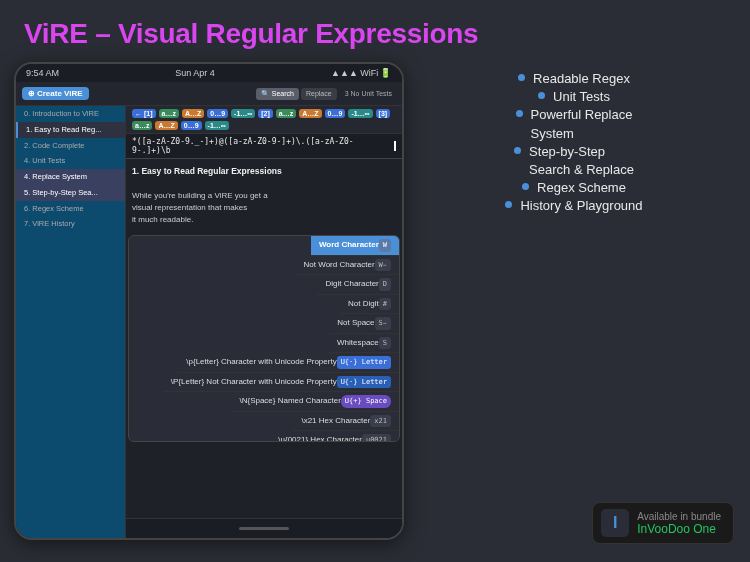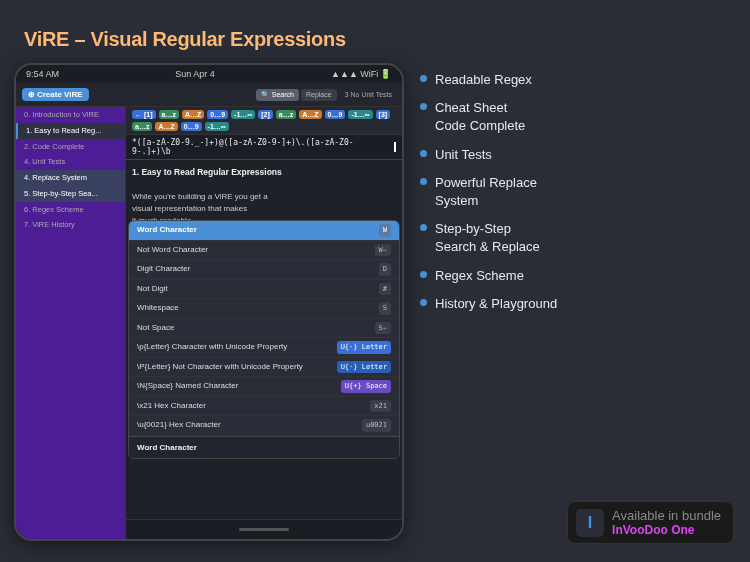--- a/index.html
+++ b/index.html
@@ -9,25 +9,24 @@
       background: #2a2d35;
       font-family: -apple-system, BlinkMacSystemFont, 'Segoe UI', sans-serif;
       overflow: hidden;
     }
 
     
     .header {
       padding: 18px 24px 12px 24px;
     }
     .header-title {
-      font-size: 20px;
+      font-size: 28px;
       font-weight: 700;
-      color: #fdba74;
+      color: #d946ef;
       letter-spacing: -0.3px;
-      margin-top: 10px;
     }
 
     
     .main-content {
       display: flex;
       flex-direction: row;
       padding: 0 14px 12px 14px;
       gap: 16px;
       height: calc(562px - 72px);
     }
@@ -107,21 +106,21 @@
     
     .ipad-body {
       display: flex;
       flex: 1;
       overflow: hidden;
     }
 
     
     .ipad-sidebar {
       width: 110px;
-      background: #4c1d95;
+      background: #0c4a6e;
       border-right: 1px solid #333;
       display: flex;
       flex-direction: column;
       overflow: hidden;
     }
 
     .sidebar-item {
       padding: 3px 6px;
       font-size: 7.5px;
       color: #aaa;
@@ -209,21 +208,22 @@
       top: 60px;
       right: 0;
       bottom: 60px;
       background: #2a2d38;
       border: 1px solid #444;
       border-radius: 6px;
       z-index: 10;
       overflow: hidden;
       display: flex;
       flex-direction: column;
-      margin: 0 2px;
+      margin: 16px 2px;
+      align-items: flex-end;
     }
 
     .dropdown-row {
       display: flex;
       align-items: center;
       padding: 3px 8px;
       cursor: pointer;
       border-bottom: 1px solid #333;
     }
     .dropdown-row:first-child {
@@ -246,21 +246,21 @@
       padding: 1px 4px;
       border-radius: 3px;
       font-family: monospace;
     }
     .dropdown-row:first-child .dropdown-badge {
       background: #5a7aaa;
       color: #fff;
     }
     .dropdown-badge.blue { background: #3a6fd8; color: #fff; }
     .dropdown-badge.blue2 { background: #2a5fb8; color: #fff; }
-    .dropdown-badge.purple { background: #6a4cc0; color: #fff; }
+    .dropdown-badge.purple { background: #6a4cc0; color: #fff; border-radius: 6px; }
 
     .dropdown-footer {
       padding: 5px 8px;
       background: #222530;
       border-top: 1px solid #444;
     }
     .dropdown-footer-title {
       font-size: 8px;
       font-weight: 700;
       color: #eee;
@@ -294,21 +294,21 @@
       display: flex;
       flex-direction: column;
       justify-content: flex-start;
       padding: 8px 8px 8px 0;
     }
 
     .feature-list {
       list-style: none;
       display: flex;
       flex-direction: column;
-      gap: 10px;
+      align-items: center;
     }
 
     .feature-item {
       display: flex;
       align-items: flex-start;
       gap: 8px;
     }
 
     .bullet-dot {
       width: 7px;
@@ -347,27 +347,27 @@
       display: flex;
       align-items: center;
       justify-content: center;
       font-size: 14px;
     }
     .bundle-text-area {
       display: flex;
       flex-direction: column;
     }
     .bundle-available {
-      font-size: 13px;
+      font-size: 10px;
       color: #888;
     }
     .bundle-name {
       font-size: 12px;
-      font-weight: 700;
-      color: #d946ef;
+      font-weight: 400;
+      color: #22c55e;
     }
   </style>
 </head>
 <body>
 
 <div class="header">
   <h1 class="header-title">ViRE – Visual Regular Expressions</h1>
 </div>
 
 <div class="main-content">
@@ -455,26 +455,26 @@
             </div>
             <div class="dropdown-row">
               <span class="dropdown-label">Digit Character</span>
               <span class="dropdown-badge">D</span>
             </div>
             <div class="dropdown-row">
               <span class="dropdown-label">Not Digit</span>
               <span class="dropdown-badge">#</span>
             </div>
             <div class="dropdown-row">
+              <span class="dropdown-label">Not Space</span>
+              <span class="dropdown-badge">S̵</span>
+            </div>
+            <div class="dropdown-row">
               <span class="dropdown-label">Whitespace</span>
               <span class="dropdown-badge">S</span>
-            </div>
-            <div class="dropdown-row">
-              <span class="dropdown-label">Not Space</span>
-              <span class="dropdown-badge">S̵</span>
             </div>
             <div class="dropdown-row">
               <span class="dropdown-label">\p{Letter}  Character with Unicode Property</span>
               <span class="dropdown-badge blue">U{·} Letter</span>
             </div>
             <div class="dropdown-row">
               <span class="dropdown-label">\P{Letter}  Not Character with Unicode Property</span>
               <span class="dropdown-badge blue2" style="background:#2a5fb8; color:#fff;">U{·} Letter</span>
             </div>
             <div class="dropdown-row">
@@ -501,24 +501,20 @@
         </div>
       </div>
     </div>
   </div>
 
   <div class="right-panel">
     <ul class="feature-list">
       <li class="feature-item">
         <div class="bullet-dot"></div>
         <span class="feature-text">Readable Regex</span>
-      </li>
-      <li class="feature-item">
-        <div class="bullet-dot"></div>
-        <span class="feature-text">Cheat Sheet<br>Code Complete</span>
       </li>
       <li class="feature-item">
         <div class="bullet-dot"></div>
         <span class="feature-text">Unit Tests</span>
       </li>
       <li class="feature-item">
         <div class="bullet-dot"></div>
         <span class="feature-text">Powerful Replace<br>System</span>
       </li>
       <li class="feature-item">

